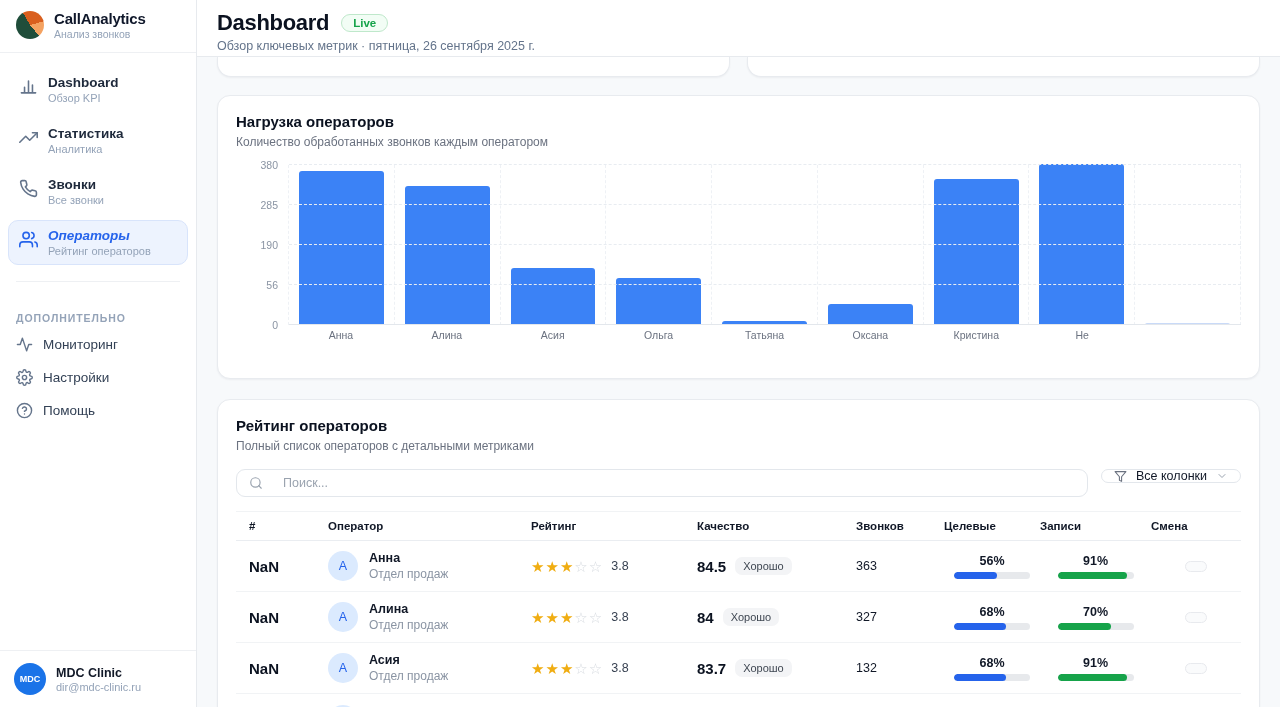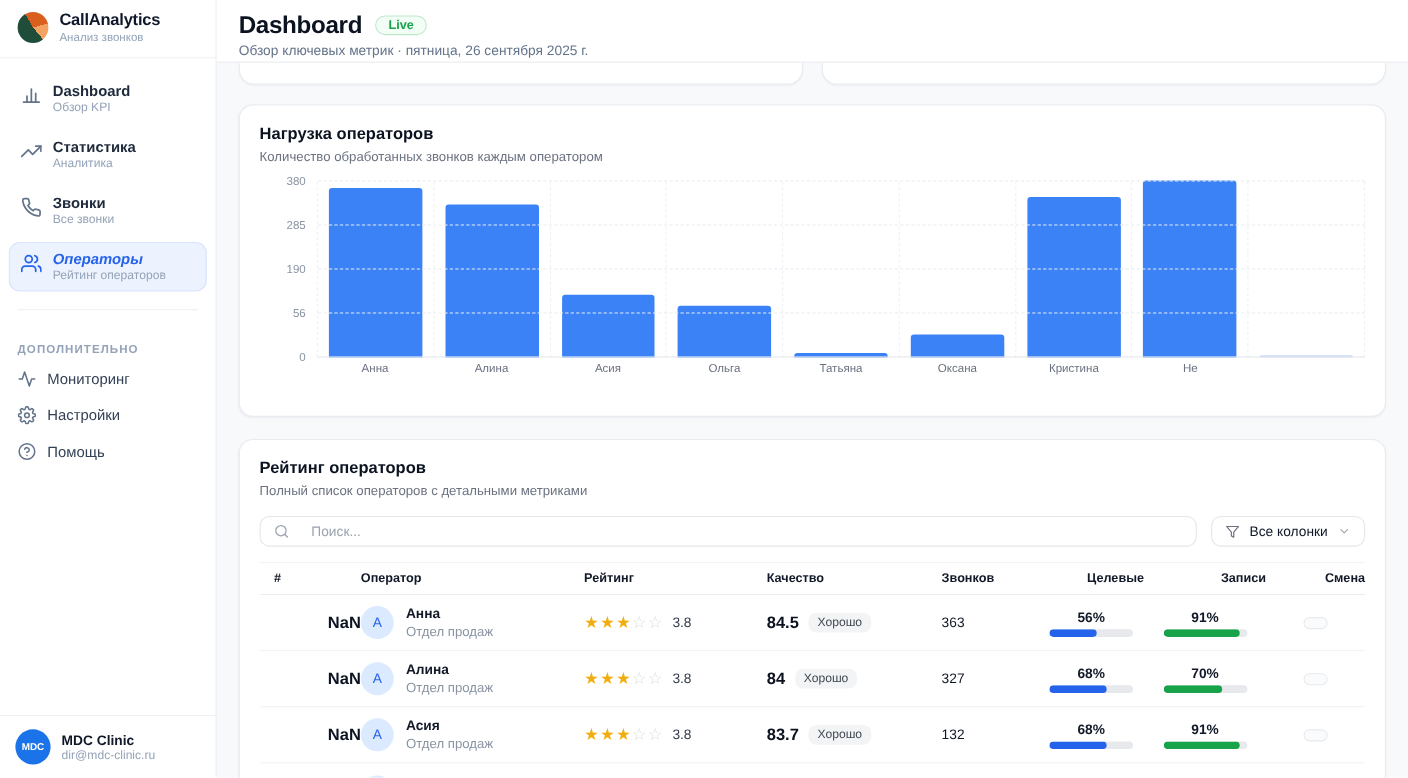--- a/index.html
+++ b/index.html
@@ -76,31 +76,31 @@
   
   .table-card { margin-top:20px; padding:17px 18px; height:340px; }
   .toolbar { display:flex; gap:13px; margin-top:16px; }
   .search-box { flex:1; display:flex; align-items:center; gap:20px; border:1px solid #e3e7ec;
                 border-radius:9px; padding:0 12px; height:28px; background:#fff; }
   .search-box .nicon { width:14px; height:14px; color:#9aa3af; }
   .search-input { border:none; outline:none; flex:1; font-size:12.5px; color:#111827;
                   font-family:inherit; background:transparent; }
   .search-input::placeholder { color:#9aa3af; }
   .filter-btn { display:flex; align-items:center; gap:9px; border:1px solid #e3e7ec; border-radius:9px;
-                padding:0 12px; height:28px; background:#fff; cursor:pointer; font-size:12.5px; color:#111827; }
+                padding:0 12px; height:14px; background:#fff; cursor:pointer; font-size:12.5px; color:#111827; }
   .filter-btn .nicon { width:13px; height:13px; color:#6b7280; }
   .filter-btn .chev { width:12px; height:12px; color:#9aa3af; }
 
   .tgrid { display:grid; grid-template-columns:92px 203px 166px 159px 88px 96px 111px 1fr; align-items:center; }
   .thead { margin-top:14px; border-top:1px solid #f1f3f5; border-bottom:1px solid #eaedf1; height:30px; }
   .th { font-size:11.5px; font-weight:bold; color:#111827; }
   .th:first-child { padding-left:13px; }
-  .th.center, .td.center { text-align:right; justify-self:stretch; }
+  .th.center, .td.center { text-align:left; justify-self:stretch; }
   .trow { height:51px; border-bottom:1px solid #f1f3f5; }
-  .c-rank { font-size:15px; font-weight:bold; color:#0b1220; padding-left:13px;text-align:right; }
+  .c-rank { font-size:15px; font-weight:bold; color:#0b1220; padding-left:13px; }
   .c-op { display:flex; align-items:center; gap:11px; }
   .avatar { width:30px; height:30px; border-radius:50%; background:#dbeafe; color:#2563eb;
             font-size:12.5px; display:flex; align-items:center; justify-content:center; flex:0 0 auto; }
   .op-name { font-size:12.5px; font-weight:bold; color:#111827; }
   .op-dept { font-size:12px; color:#8a94a3; margin-top:2px; }
   .c-rating { display:flex; align-items:center; gap:8px; }
   .stars { font-size:15px; letter-spacing:1px; line-height:1; }
   .star-f { color:#f0ad12; } .star-e { color:#d7dbe0; }
   .rating-num { font-size:12.5px; color:#374151; }
   .c-quality { display:flex; align-items:center; gap:9px; }

